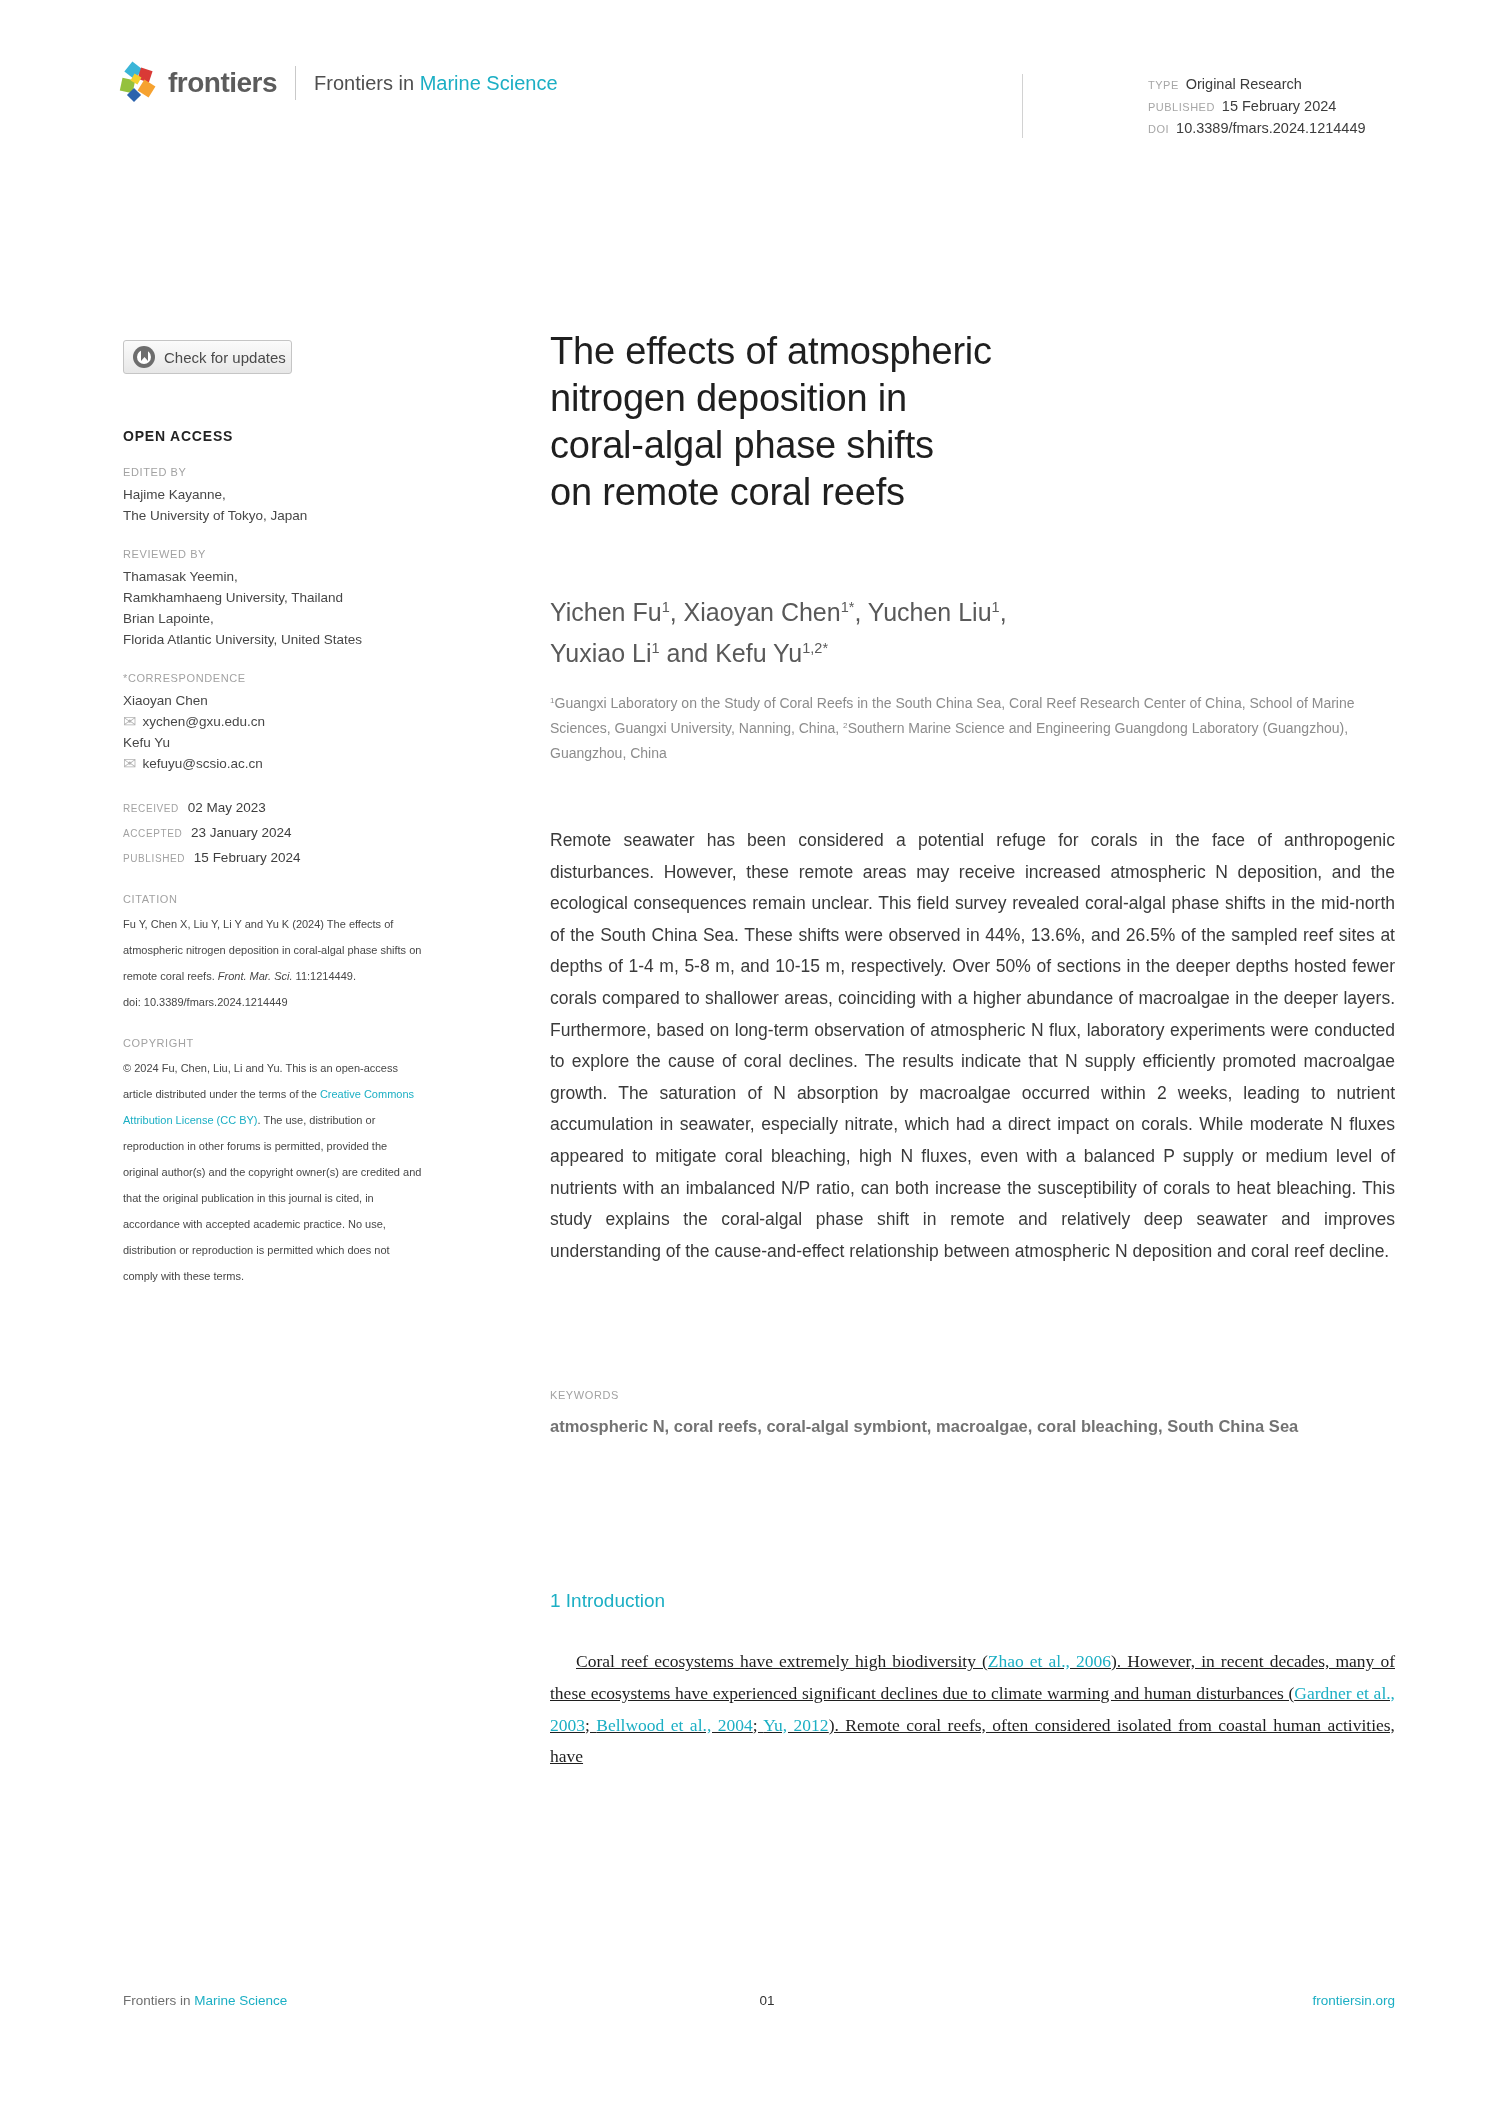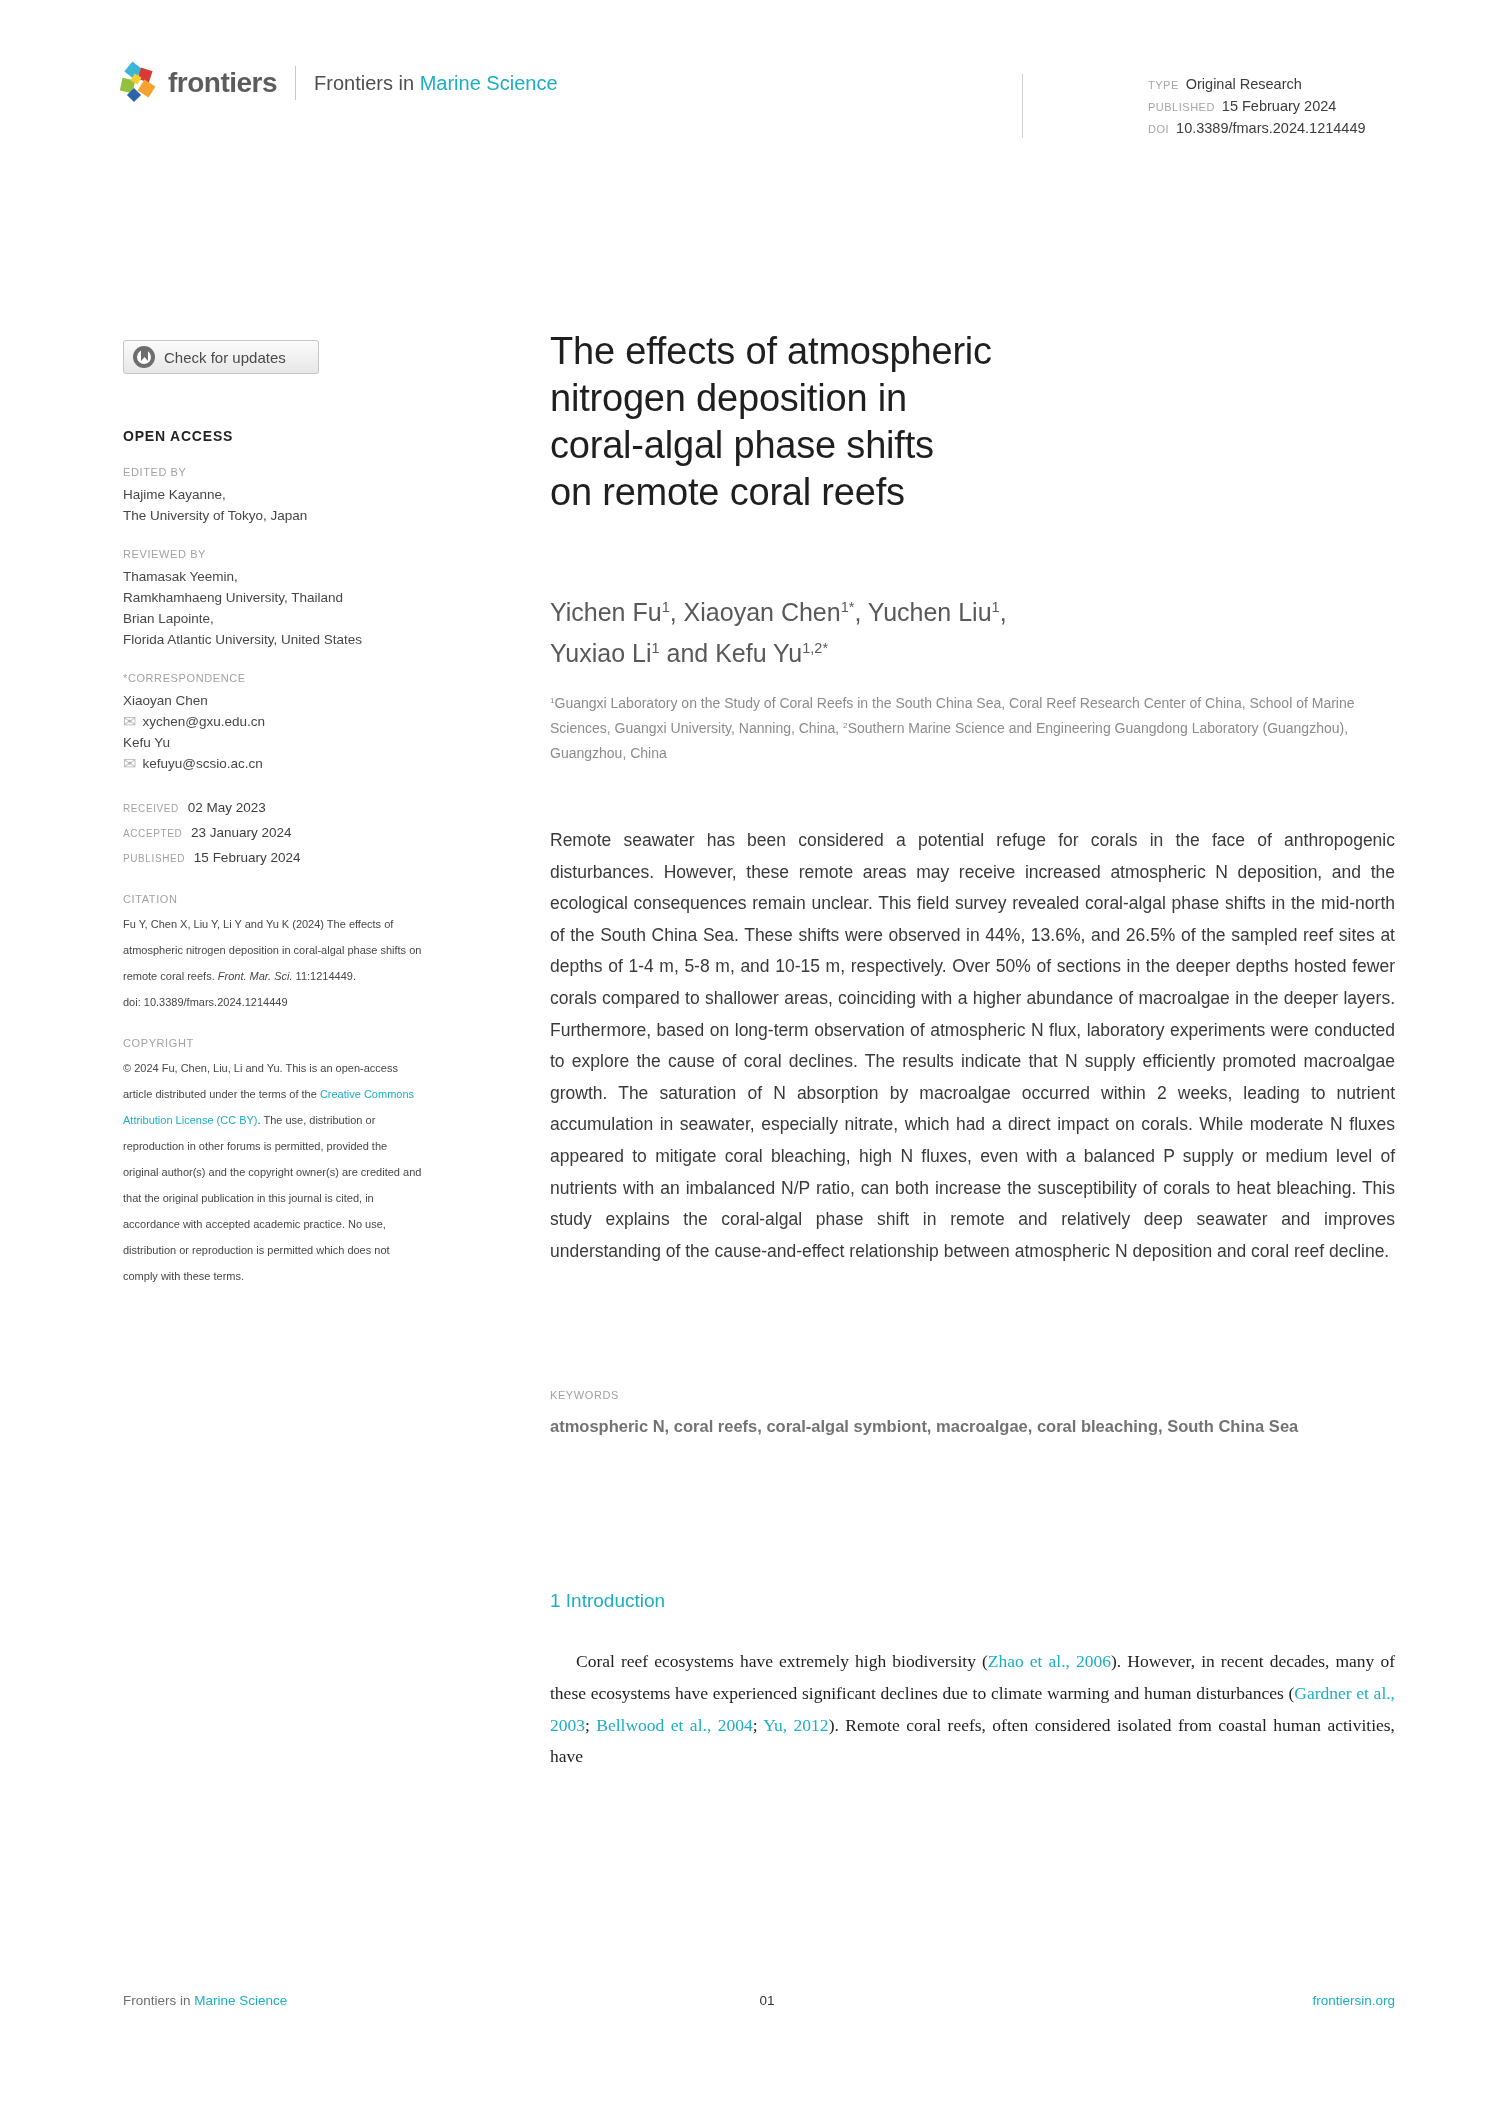--- a/index.html
+++ b/index.html
@@ -28,21 +28,21 @@
   .hdr-meta-sep{position:absolute;left:1022px;top:74px;width:1px;height:64px;background:#d2d2d2;}
   .hdr-meta{position:absolute;left:1148px;top:76px;}
   .meta-row{display:flex;align-items:baseline;height:22px;}
   .meta-label{font-size:11px;color:#a6a6a6;letter-spacing:0.5px;margin-right:7px;}
   .meta-value{font-size:14.5px;color:#3c3c3c;}
 
   
   .sidebar{position:absolute;left:123px;top:340px;width:300px;}
   .badge{
     display:inline-flex;align-items:center;gap:9px;
-    padding:5px 32px 5px 9px;border:1px solid #c5c5c5;border-radius:3px;
+    padding:5px 5px 5px 9px;border:1px solid #c5c5c5;border-radius:3px;
     background:linear-gradient(#fbfbfb,#e7e7e7);cursor:pointer;
   }
   .cm-icon{width:22px;height:22px;border-radius:50%;background:#6d6d6d;position:relative;flex:0 0 auto;}
   .cm-icon::before{content:"";position:absolute;left:4px;top:4px;width:14px;height:14px;border-radius:50%;background:#fff;}
   .cm-icon::after{content:"";position:absolute;left:8px;top:3px;width:7px;height:12px;background:#6d6d6d;
     clip-path:polygon(0 0,100% 0,100% 100%,50% 66%,0 100%);}
   .badge-text{font-size:15px;color:#4a4a4a;}
 
   .oa-title{margin-top:54px;font-size:14px;font-weight:700;color:#232323;letter-spacing:0.8px;}
 
@@ -68,21 +68,21 @@
     font-size:38px;line-height:47px;font-weight:500;color:#1f1f1f;
     white-space:pre-line;margin:0;letter-spacing:-0.2px;
   }
   .authors{margin-top:78px;font-size:25px;line-height:37px;color:#595959;}
   .affils{margin-top:16px;font-size:14px;line-height:23px;color:#8c8c8c;}
   .abstract{margin-top:60px;font-size:17.5px;line-height:31.6px;color:#3a3a3a;text-align:justify;}
   .kw-label{margin-top:122px;font-size:11px;color:#a2a2a2;letter-spacing:0.6px;}
   .kw-text{margin-top:11px;font-size:16.5px;line-height:28px;color:#737373;font-weight:700;}
   .intro-h{margin-top:150px;font-size:19px;font-weight:500;color:#1cafc4;}
   .intro-p{margin-top:34px;font-family:"Liberation Serif", serif;font-size:17.5px;line-height:31.6px;
-    color:#1f1f1f;text-align:justify;text-indent:26px;}
+    color:#1f1f1f;text-align:justify;text-indent:26px;text-decoration:underline;}
 
   
   .footer{position:absolute;left:123px;top:1993px;width:1272px;font-size:13.5px;}
   .ft-left{position:absolute;left:0;color:#6f6f6f;}
   .ft-left .jname{color:#1cafc4;}
   .ft-center{position:absolute;left:16px;right:0;text-align:center;color:#333333;}
   .ft-right{position:absolute;right:0;color:#1cafc4;cursor:pointer;}
 </style>
 </head>
 <body>

